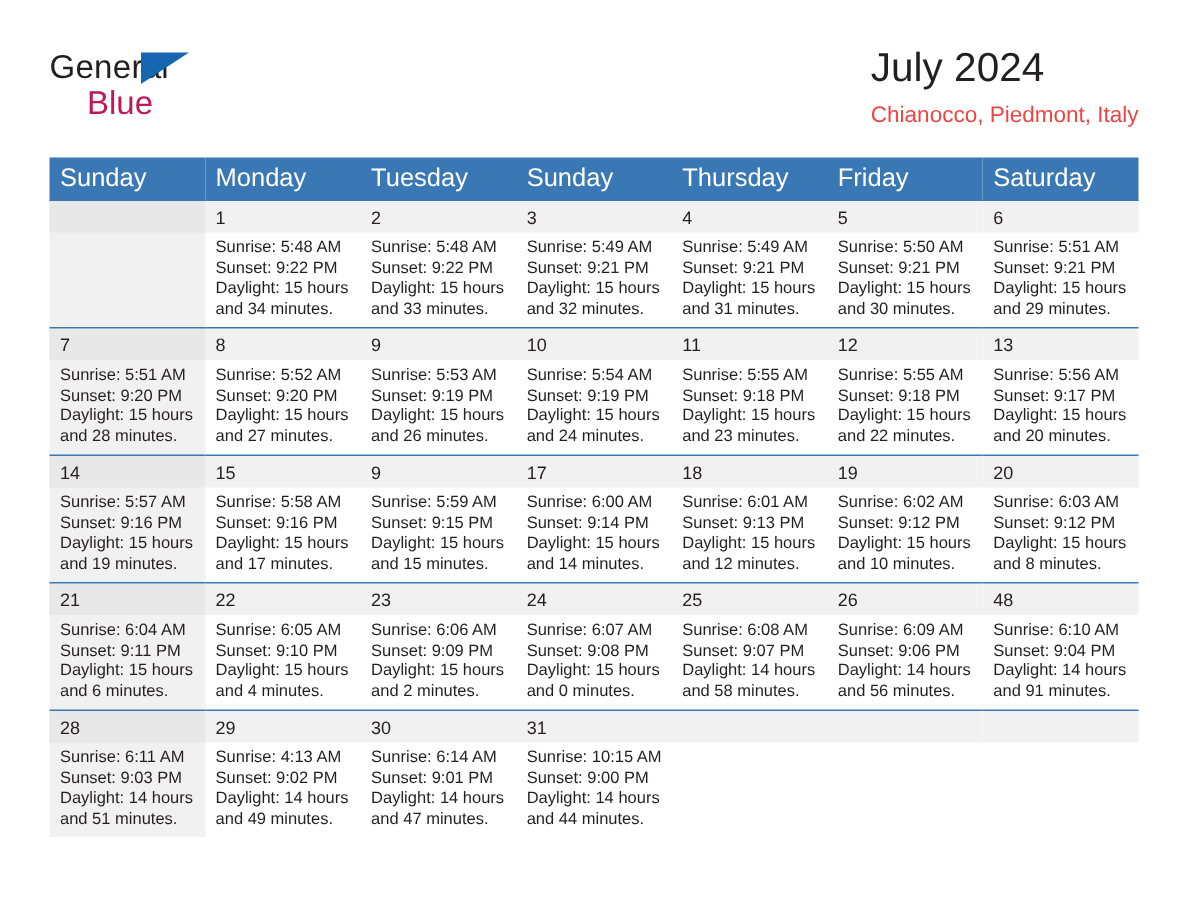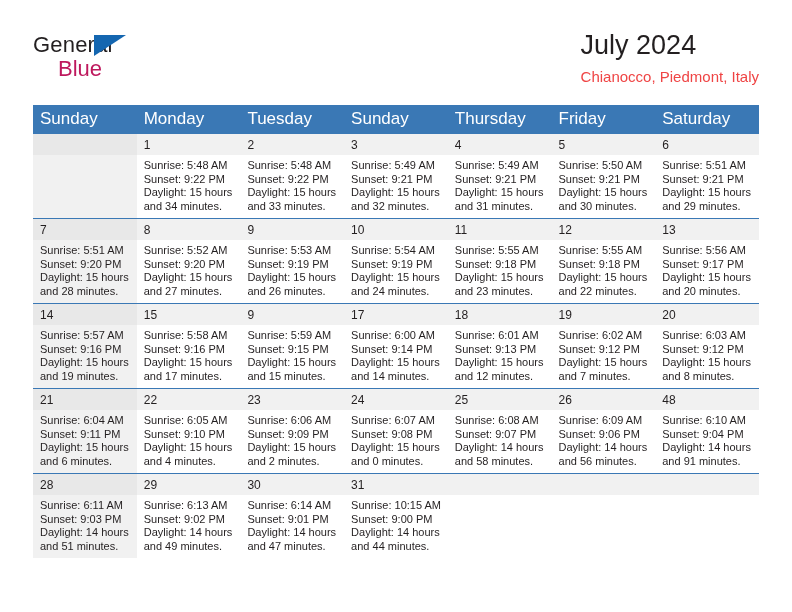--- a/index.html
+++ b/index.html
@@ -351,21 +351,21 @@
             <div>Daylight: 15 hours</div>
             <div>and 12 minutes.</div>
           </div>
         </td>
         <td>
           <div class="daynum">19</div>
           <div class="cellbody">
             <div>Sunrise: 6:02 AM</div>
             <div>Sunset: 9:12 PM</div>
             <div>Daylight: 15 hours</div>
-            <div>and 7 minutes.</div>
+            <div>and 10 minutes.</div>
           </div>
         </td>
         <td>
           <div class="daynum">20</div>
           <div class="cellbody">
             <div>Sunrise: 6:03 AM</div>
             <div>Sunset: 9:12 PM</div>
             <div>Daylight: 15 hours</div>
             <div>and 8 minutes.</div>
           </div>
@@ -444,21 +444,21 @@
           <div class="cellbody">
             <div>Sunrise: 6:11 AM</div>
             <div>Sunset: 9:03 PM</div>
             <div>Daylight: 14 hours</div>
             <div>and 51 minutes.</div>
           </div>
         </td>
         <td>
           <div class="daynum">29</div>
           <div class="cellbody">
-            <div>Sunrise: 6:13 AM</div>
+            <div>Sunrise: 4:13 AM</div>
             <div>Sunset: 9:02 PM</div>
             <div>Daylight: 14 hours</div>
             <div>and 49 minutes.</div>
           </div>
         </td>
         <td>
           <div class="daynum">30</div>
           <div class="cellbody">
             <div>Sunrise: 6:14 AM</div>
             <div>Sunset: 9:01 PM</div>

